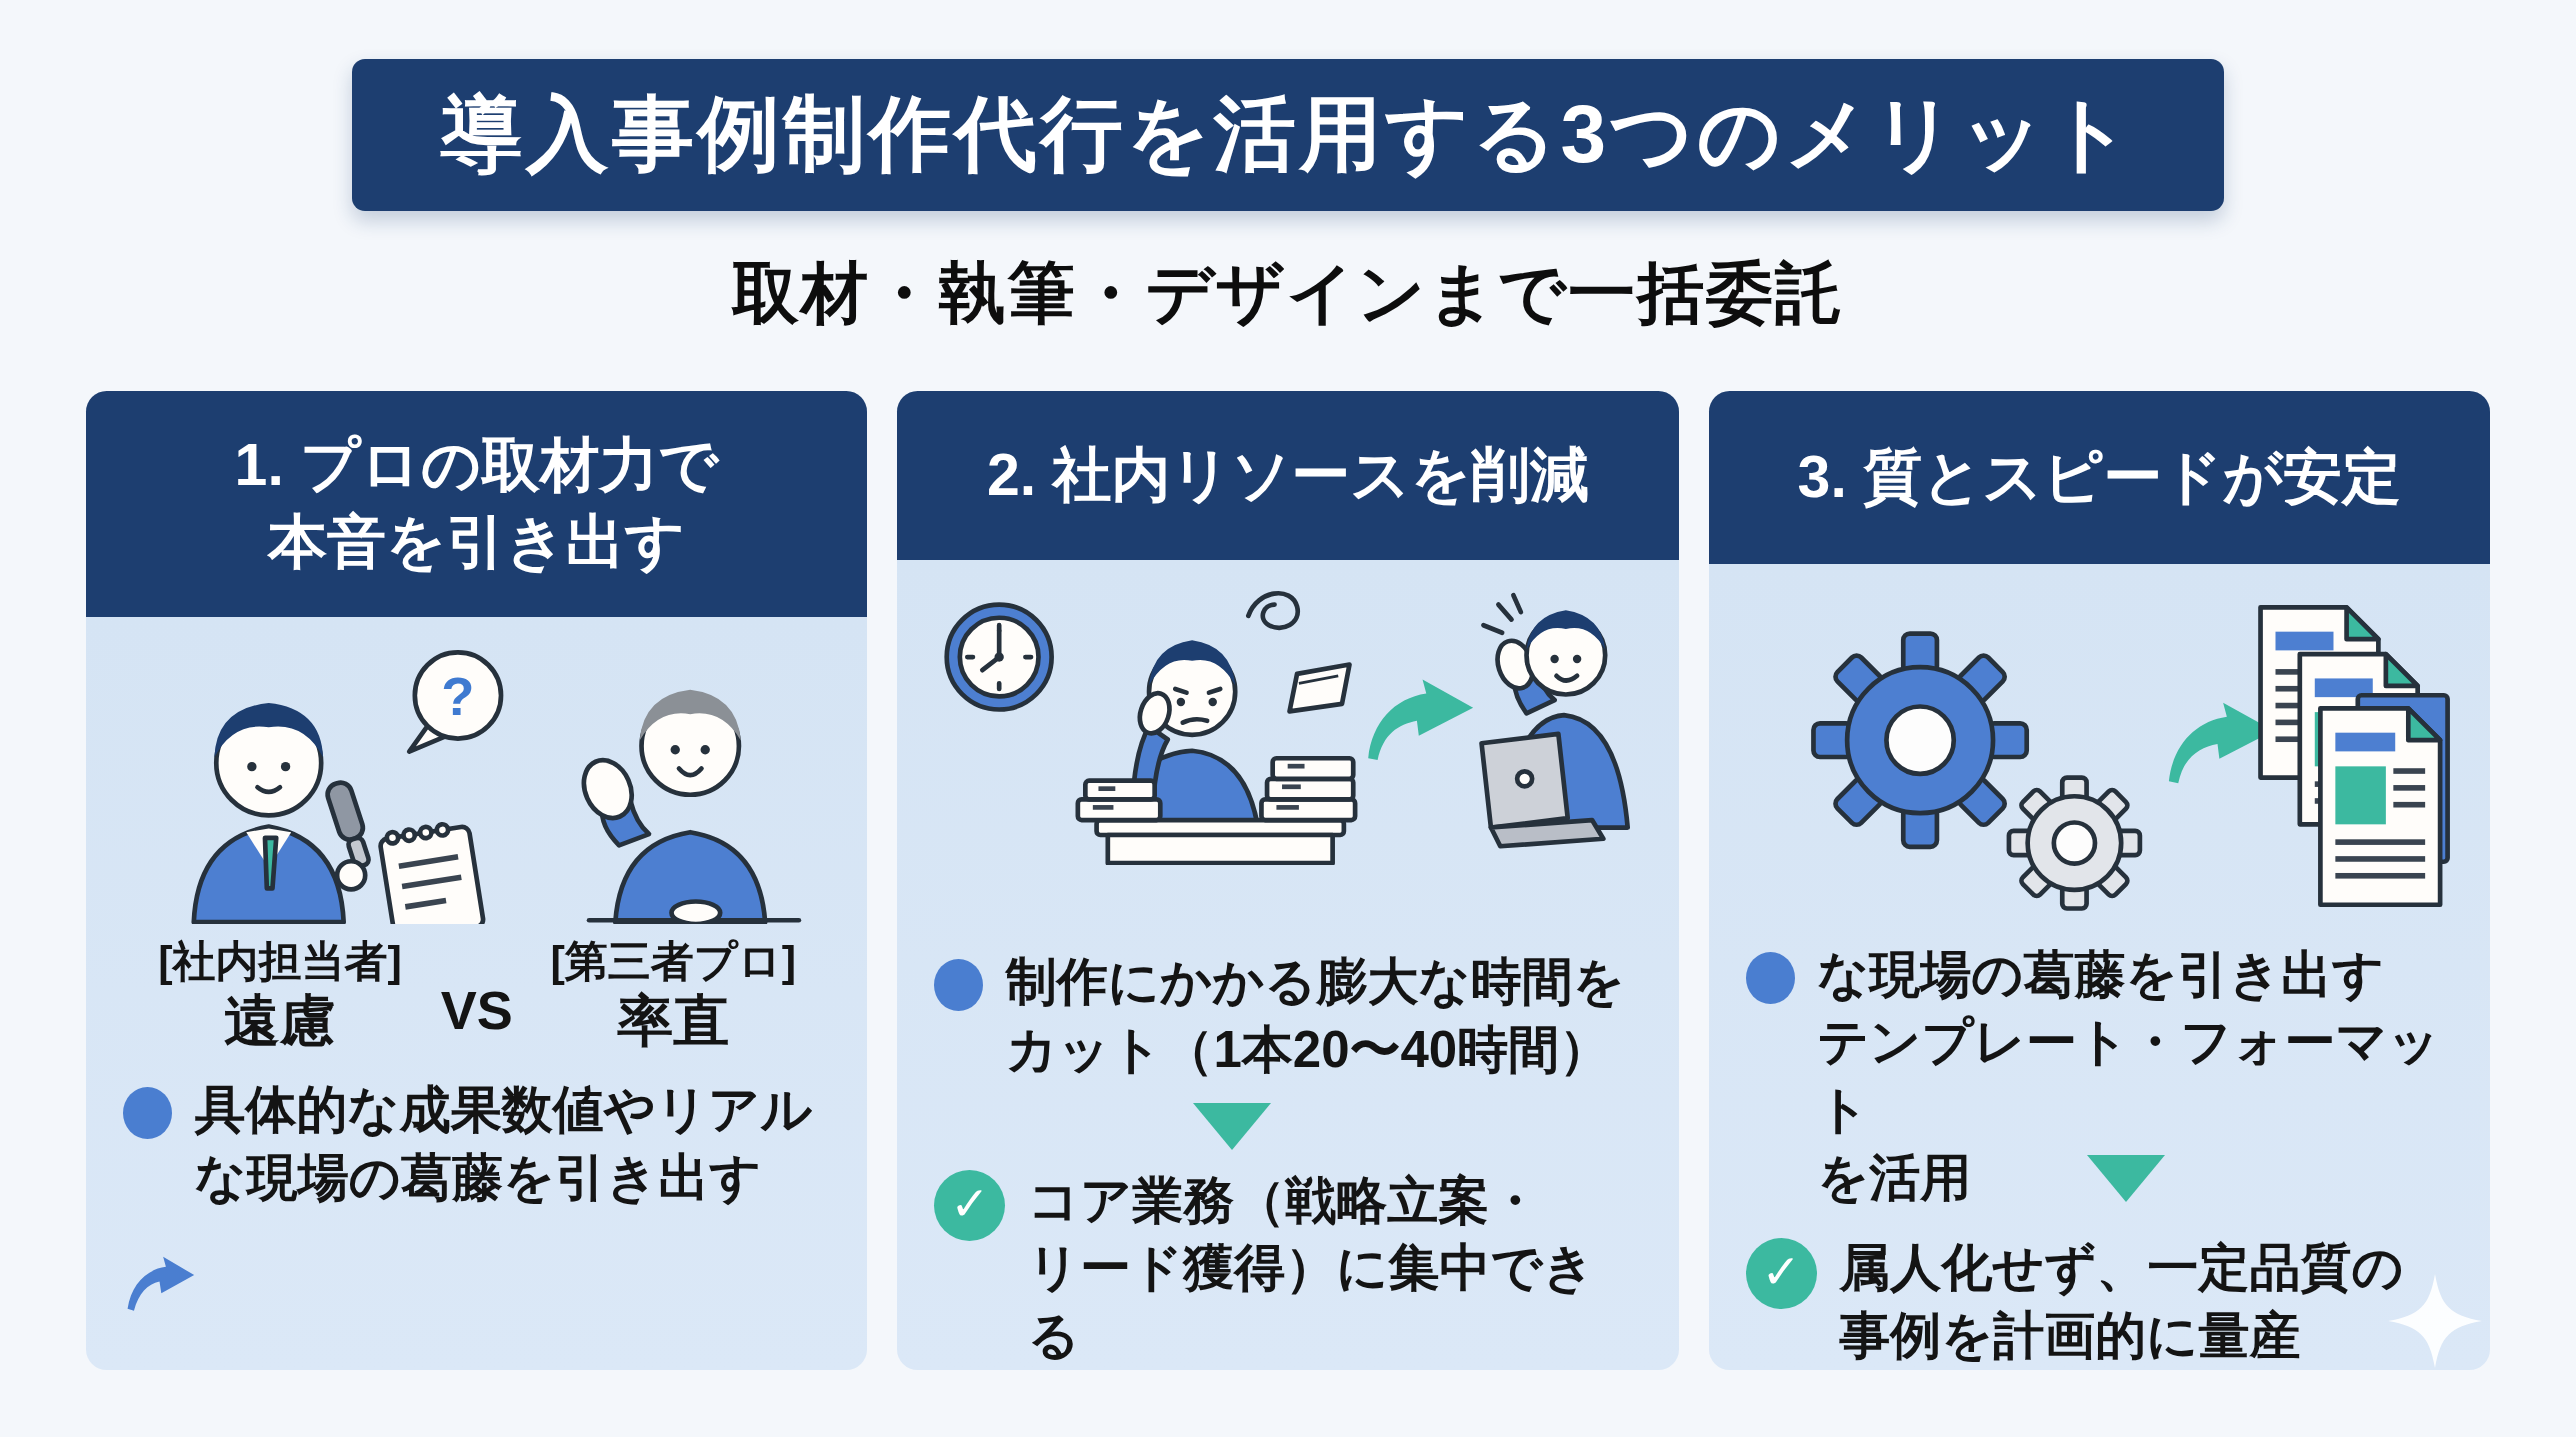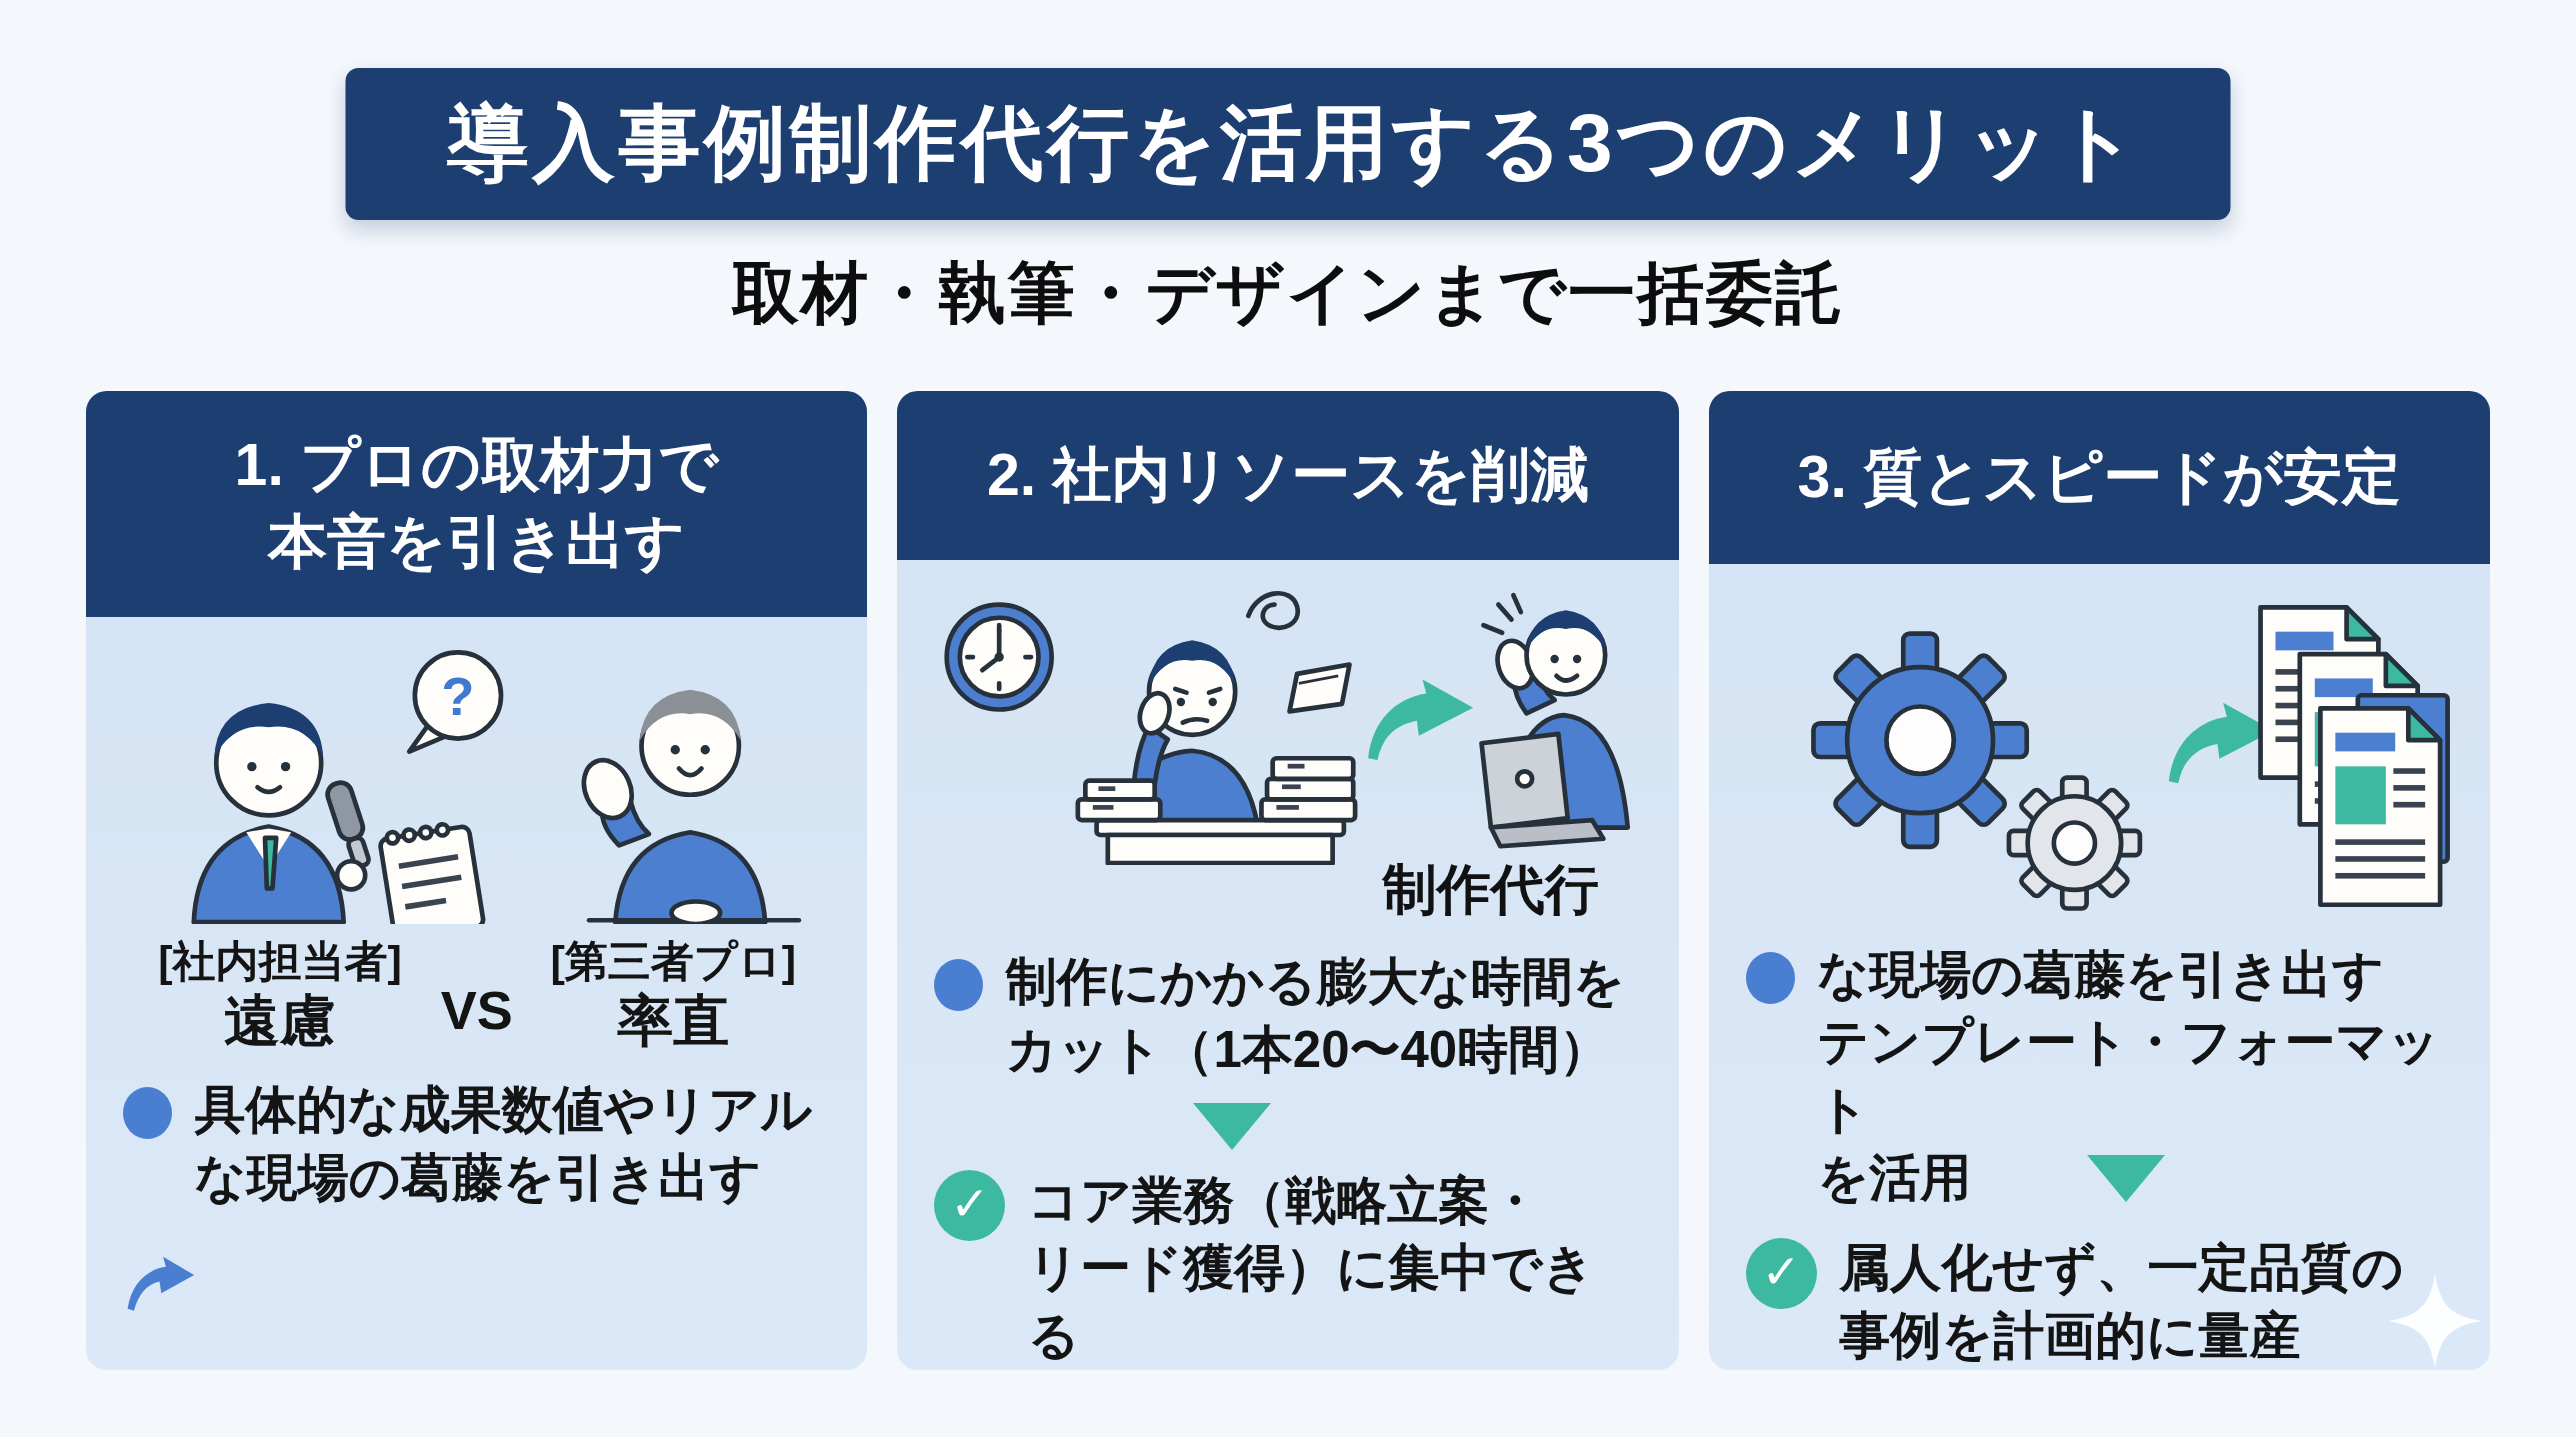--- a/index.html
+++ b/index.html
@@ -1,22 +1,22 @@
 <!DOCTYPE html>
 <html style="font-size:15px"><head>
 <meta charset="utf-8">
 <style>
   html,body{margin:0;padding:0;}
   .page{position:relative;width:2576px;height:1438px;background:#f4f7fb;overflow:hidden;
         font-family:"Liberation Sans","DejaVu Sans",sans-serif;color:#141414;font-weight:700;}
 
-  .title-banner{position:absolute;left:50%;top:68px;transform:translateX(-50%);
+  .title-banner{position:absolute;left:50%;top:59px;transform:translateX(-50%);
         width:1872px;height:152px;background:#1d3e70;border-radius:13px;
         display:flex;align-items:center;justify-content:center;
-        box-shadow:0 9.4px 19px rgba(29,62,112,.22);padding-left:13px;}
+        box-shadow:0 9.4px 19px rgba(29,62,112,.22);}
   .title-banner .t{color:#fff;font-size:82px;font-weight:800;letter-spacing:3.7px;white-space:nowrap;}
 
   .subtitle{position:absolute;top:248px;left:0;width:100%;text-align:center;
         font-size:67px;font-weight:800;color:#0d0d0d;letter-spacing:1.9px;}
 
   .panels{position:absolute;top:391px;left:86px;width:2404px;height:979px;display:flex;gap:30px;}
   .panel{flex:1;display:flex;flex-direction:column;min-width:0;}
   .panel-header{height:226px;background:#1d3e70;border-radius:20.6px 20.6px 0 0;
         display:flex;flex-direction:column;align-items:center;justify-content:center;
         color:#fff;font-size:59px;font-weight:800;line-height:1.3;text-align:center;}
@@ -235,21 +235,20 @@
               <circle class="ln" cx="94" cy="66" r="42" fill="#fffdfa"></circle>
               <path d="M52,60 Q56,24 94,18 Q132,24 136,60 Q120,32 94,38 Q68,32 52,60 Z" fill="#1d3e70"></path>
               <circle cx="82" cy="70" r="4.5" fill="#26313c"></circle>
               <circle cx="106" cy="70" r="4.5" fill="#26313c"></circle>
               <path class="ln" d="M84,88 Q94,98 106,88" fill="none"></path>
               <path class="ln" d="M4,160 L86,150 L96,240 L14,250 Z" fill="#cdd1d8"></path>
               <circle class="ln" cx="50" cy="198" r="8" fill="#fffdfa" stroke-width="4"></circle>
               <path class="ln" d="M14,250 L122,242 L134,262 L24,270 Z" fill="#b9bec7"></path>
             </g>
           </svg>
-          <div class="illo-label">制作代行</div>
         </div>
 
         <div class="bullet p2-b1">
           <span class="b-icon dot"></span>
           <div class="btext">
             <div>制作にかかる膨大な時間を</div>
             <div>カット（1本20〜40時間）</div>
           </div>
         </div>
 

